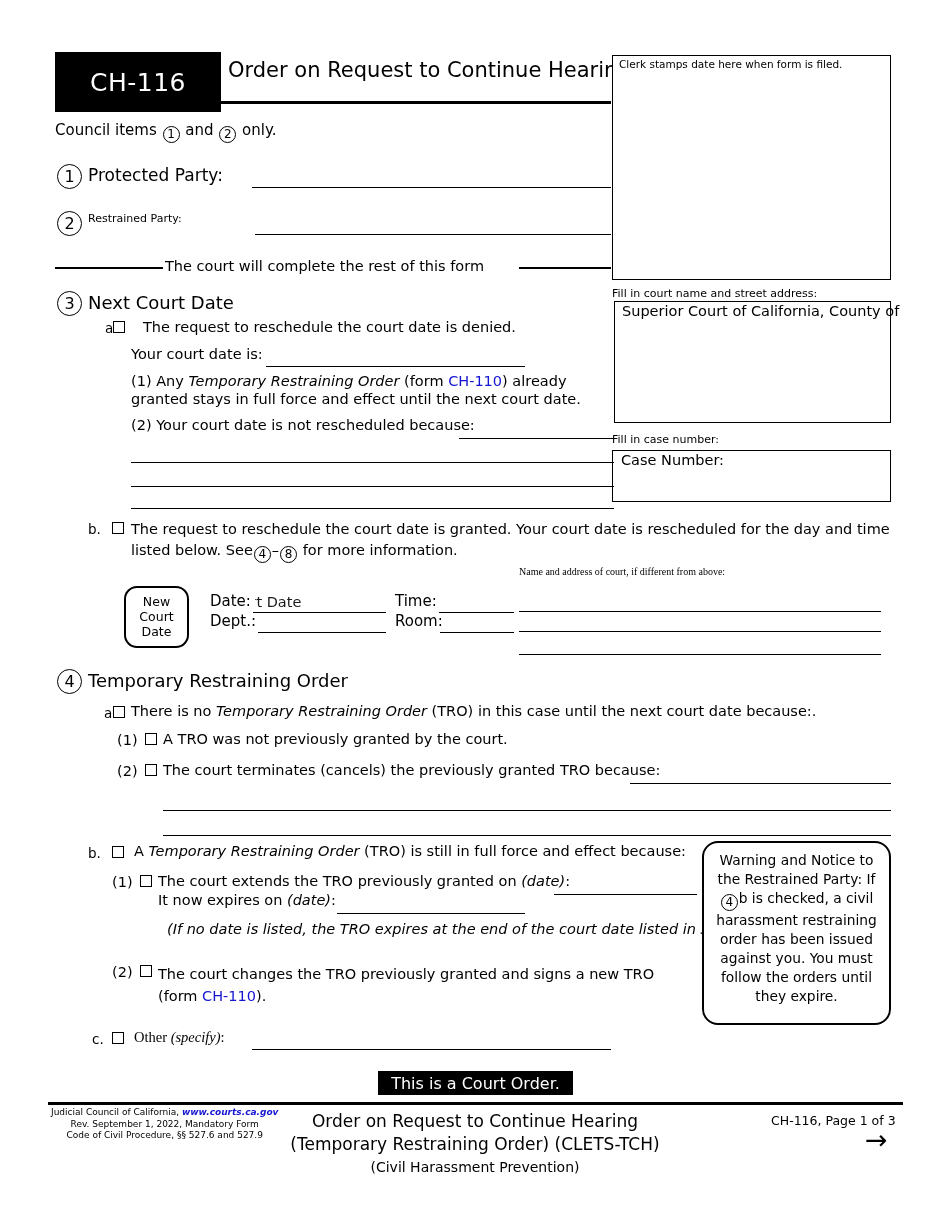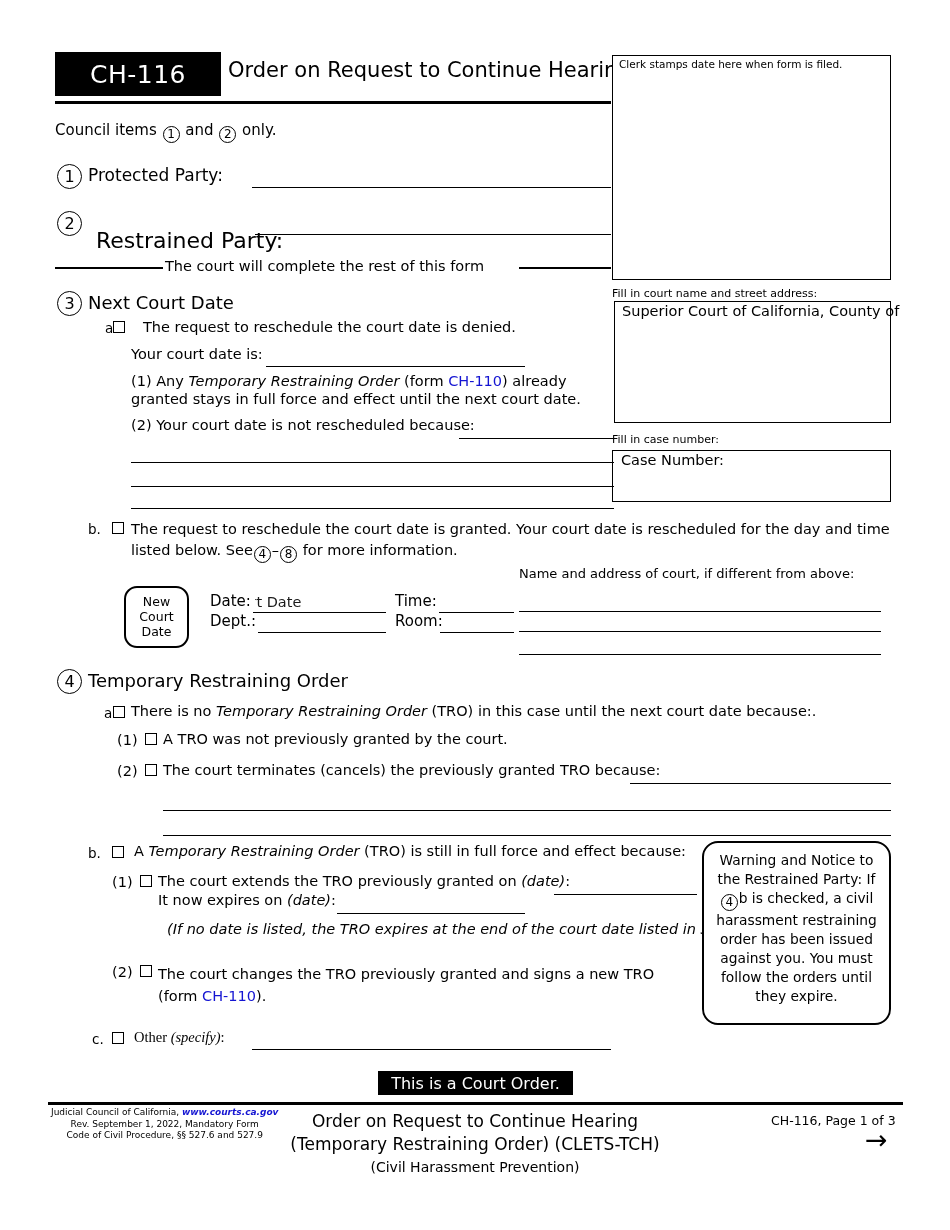--- a/index.html
+++ b/index.html
@@ -49,21 +49,21 @@
   .cbx {
     display:inline-block;
     width:12px; height:12px;
     border:1.3px solid #000;
     background:#fff;
     vertical-align:-1px;
   }
 
   
   #formcode-bar {
-    left:55px; top:52px; width:166px; height:44px;
+    left:55px; top:52px; width:166px; height:60px;
     background:#000; color:#fff;
     font-size:25px; letter-spacing:.5px;
     display:flex; align-items:center; justify-content:center;
   }
   #form-title {
     left:228px; top:58px;
     font-size:21px;
   }
   #header-rule { left:55px; top:101px; width:556px; }
 
@@ -89,21 +89,21 @@
     border:1.8px solid #000; background:#fff;
   }
   #casenum-text { left:621px; top:452px; font-size:14.5px; }
 
   
   #complete-items { left:55px; top:121px; font-size:15px; }
   #item1-num  { left:57px; top:164px; }
   #item1-label{ left:88px; top:165px; font-size:17px; }
   #item1-line { left:252px; top:187px; width:359px; }
   #item2-num  { left:57px; top:211px; }
-  #item2-label{ left:96px; top:212px; font-size:22px;margin-top:16px; }
+  #item2-label{ left:88px; top:212px; font-size:11px; }
   #item2-line { left:255px; top:234px; width:356px; }
 
   
   #court-complete-left  { left:55px; top:267px; width:108px; height:2px; }
   #court-complete-text  { left:165px; top:258px; font-size:14.5px; }
   #court-complete-right { left:519px; top:267px; width:92px; height:2px; }
 
   
   #sec3-num   { left:57px; top:291px; }
   #sec3-title { left:88px; top:292px; font-size:18px; }
@@ -139,21 +139,21 @@
   }
   #nd-date-label  { left:210px; top:592px; font-size:15px; }
   #nd-date-line   { left:253px; top:612px; width:133px; }
   #nd-time-label  { left:395px; top:592px; font-size:15px; }
   #nd-time-line   { left:439px; top:612px; width:75px; }
   #nd-dept-label  { left:210px; top:612px; font-size:15px; }
   #nd-dept-line   { left:258px; top:632px; width:128px; }
   #nd-room-label  { left:395px; top:612px; font-size:15px; }
   #nd-room-line   { left:440px; top:632px; width:74px; }
 
-  #courtaddr-label { left:519px; top:566px; font-size:13px; }
+  #courtaddr-label { left:519px; top:566px; font-size:10px;font-family:Liberation Serif, serif; }
   #courtaddr-l1 { left:519px; top:611px; width:362px; }
   #courtaddr-l2 { left:519px; top:631px; width:362px; }
   #courtaddr-l3 { left:519px; top:654px; width:362px; }
 
   
   #sec4-num   { left:57px; top:669px; }
   #sec4-title { left:88px; top:670px; font-size:18px; }
 
   #s4a-letter { left:104px; top:705px; font-size:13.5px; }
   #s4a-cbx    { left:113px; top:706px; }

